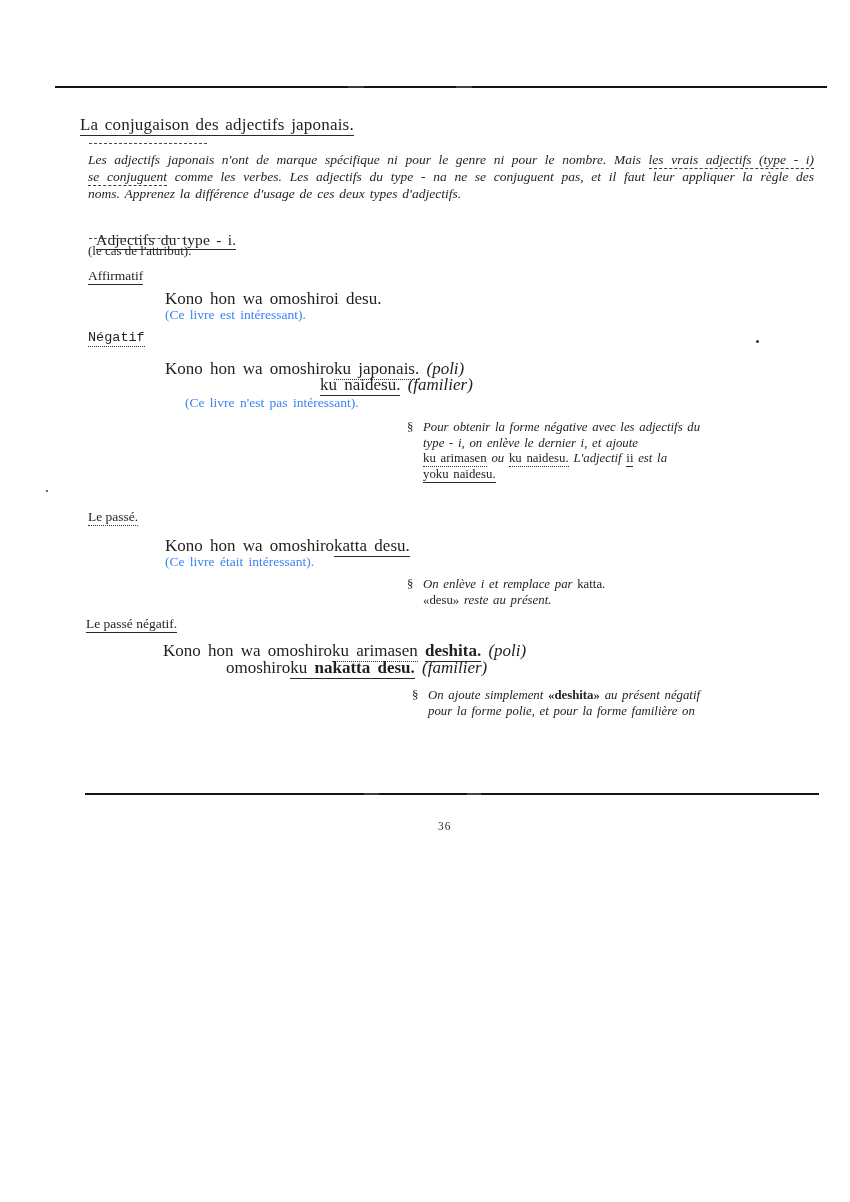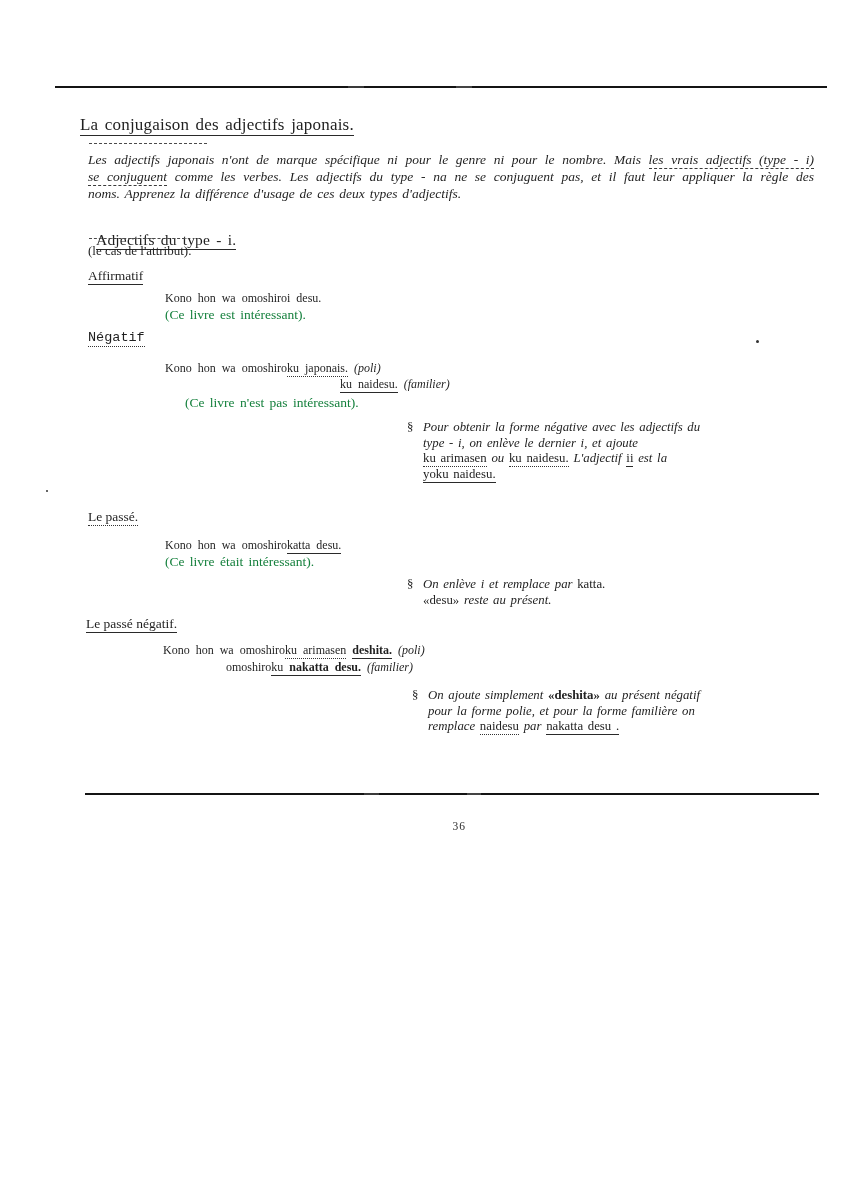--- a/index.html
+++ b/index.html
@@ -10,34 +10,34 @@
   }
   .abs{position:absolute;}
   .rule{position:absolute;height:2px;background:linear-gradient(90deg,#141414 0 38%,#3a3a3a 38% 40%,#141414 40% 52%,#444 52% 54%,#141414 54% 100%);}
   .title{font-size:17px;line-height:22px;letter-spacing:.2px;word-spacing:2px;font-weight:normal;margin:0;}
   .h2{font-size:15.5px;line-height:20px;letter-spacing:.2px;word-spacing:2px;}
   .intro{font-style:italic;font-size:13.5px;line-height:17px;word-spacing:1.5px;}
   .intro-line{white-space:normal;}
   .jst{text-align:justify;text-align-last:justify;}
   .small{font-size:13px;line-height:16px;text-align:right;}
   .label{font-size:13.5px;line-height:17px;}
-  .ex{font-size:12px;line-height:17px;word-spacing:3px;}
-  .trans{font-size:13.5px;line-height:17px;word-spacing:2px;color:#15803d;}
+  .ex{font-size:17px;line-height:17px;word-spacing:3px;}
+  .trans{font-size:13.5px;line-height:17px;word-spacing:2px;color:#3b82f6;}
   .note{font-style:italic;font-size:12.8px;line-height:15.5px;word-spacing:1.5px;color:#232323;}
   .note-line{position:relative;padding-left:16px;}
   .marker{position:absolute;left:0;top:0;font-style:normal;}
   .it{font-style:italic;}
   .rm{font-style:normal;}
   .b{font-weight:bold;}
   .u-solid{border-bottom:1.3px solid #2a2a2a;padding-bottom:1px;}
   .u-dash{border-bottom:1px dashed #3a3a3a;padding-bottom:1px;}
   .u-dot{border-bottom:1px dotted #333333;padding-bottom:1px;}
   .dash-frag{border-top:1px dashed #4a4a4a;height:0;}
   .speck{position:absolute;background:#333;border-radius:50%;}
-  .pagenum{font-size:11.5px;letter-spacing:1px;text-align:right;color:#2b2b2b;}
+  .pagenum{font-size:11.5px;letter-spacing:1px;text-align:left;color:#2b2b2b;}
 </style>
 </head>
 <body>
 
 <div class="page">
 
   <div class="rule" style="left:55px;top:86px;width:772px;"></div>
 
   <h1 class="abs title" style="left:80px;top:114px;"><span class="u-solid">La conjugaison des adjectifs japonais.</span></h1>
   <div class="abs dash-frag" style="left:89px;top:143px;width:118px;"></div>
@@ -54,21 +54,21 @@
   <div class="abs small" style="left:88px;top:243px;">(le cas de l'attribut).</div>
 
   <div class="abs label" style="left:88px;top:267px;"><span class="u-solid">Affirmatif</span></div>
   <div class="abs ex" style="left:165px;top:290px;">Kono hon wa omoshiroi desu.</div>
   <div class="abs trans" style="left:165px;top:306px;">(Ce livre est intéressant).</div>
 
   <div class="abs label" style="left:88px;top:329px;font-family:Liberation Mono, monospace;"><span class="u-dot">Négatif</span></div>
   <div class="speck" style="left:756px;top:340px;width:3px;height:3px;"></div>
 
   <div class="abs ex" style="left:165px;top:360px;"><span>Kono hon wa omoshiro</span><span class="u-dot">ku japonais.</span> <span class="it">(poli)</span></div>
-  <div class="abs ex" style="left:320px;top:376px;margin-left:20px;"><span class="u-solid">ku naidesu.</span> <span class="it">(familier)</span></div>
+  <div class="abs ex" style="left:320px;top:376px;"><span class="u-solid">ku naidesu.</span> <span class="it">(familier)</span></div>
   <div class="abs trans" style="left:165px;top:394px;margin-left:20px;">(Ce livre n'est pas intéressant).</div>
 
   <div class="abs note" style="left:407px;top:420px;width:345px;">
     <div class="note-line"><span class="marker">§</span><span>Pour obtenir la forme négative avec les adjectifs du</span></div>
     <div class="note-line"><span>type - i, on enlève le dernier i, et ajoute</span></div>
     <div class="note-line"><span class="rm u-dot">ku arimasen</span> <span>ou</span> <span class="rm u-dot">ku naidesu.</span> <span>L'adjectif</span> <span class="rm u-solid">ii</span> <span>est la</span></div>
     <div class="note-line"><span class="rm u-solid">yoku naidesu.</span></div>
   </div>
 
   <div class="speck" style="left:46px;top:490px;width:2px;height:2px;"></div>
@@ -82,19 +82,18 @@
     <div class="note-line"><span class="rm">«desu»</span> <span>reste au présent.</span></div>
   </div>
 
   <div class="abs label" style="left:86px;top:615px;"><span class="u-solid">Le passé négatif.</span></div>
   <div class="abs ex" style="left:163px;top:642px;"><span>Kono hon wa omoshiro</span><span class="u-dot">ku arimasen</span> <span class="b u-solid">deshita.</span> <span class="it">(poli)</span></div>
   <div class="abs ex" style="left:226px;top:659px;"><span>omoshiro</span><span class="u-solid"><span>ku </span><span class="b">nakatta desu.</span></span> <span class="it">(familier)</span></div>
 
   <div class="abs note" style="left:412px;top:688px;width:345px;">
     <div class="note-line"><span class="marker">§</span><span>On ajoute simplement</span> <span class="rm b">«deshita»</span> <span>au présent négatif</span></div>
     <div class="note-line"><span>pour la forme polie, et pour la forme familière on</span></div>
-    <div class="note-line"><span>remplace</span> <span class="rm u-dot">naidesu</span> <span>par</span> <span class="rm u-solid">nakatta desu .</span></div>
   </div>
 
   <div class="rule" style="left:85px;top:793px;width:734px;height:1.6px;"></div>
   <div class="abs pagenum" style="left:438px;top:820px;width:28px;">36</div>
 
 </div>
 
 </body></html>

